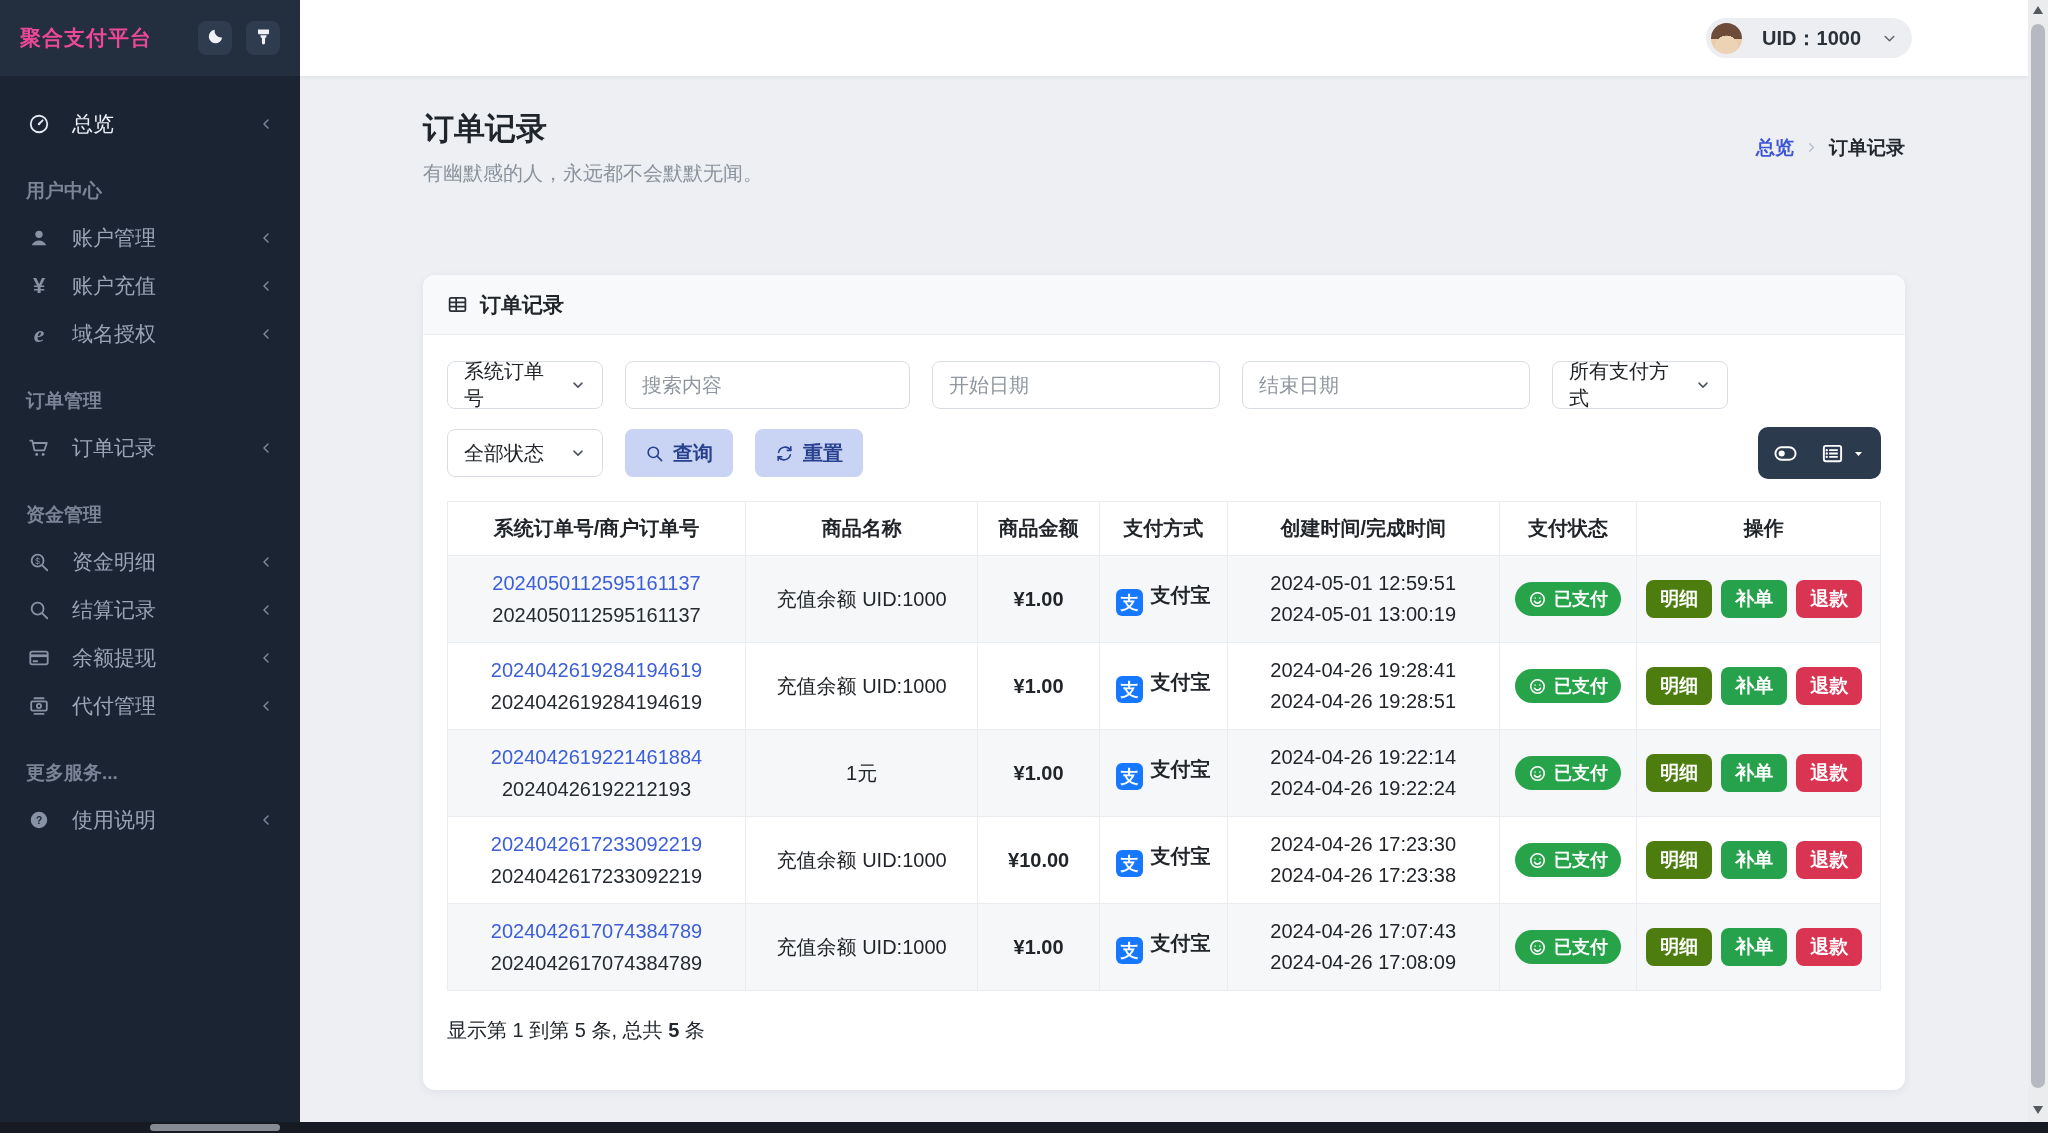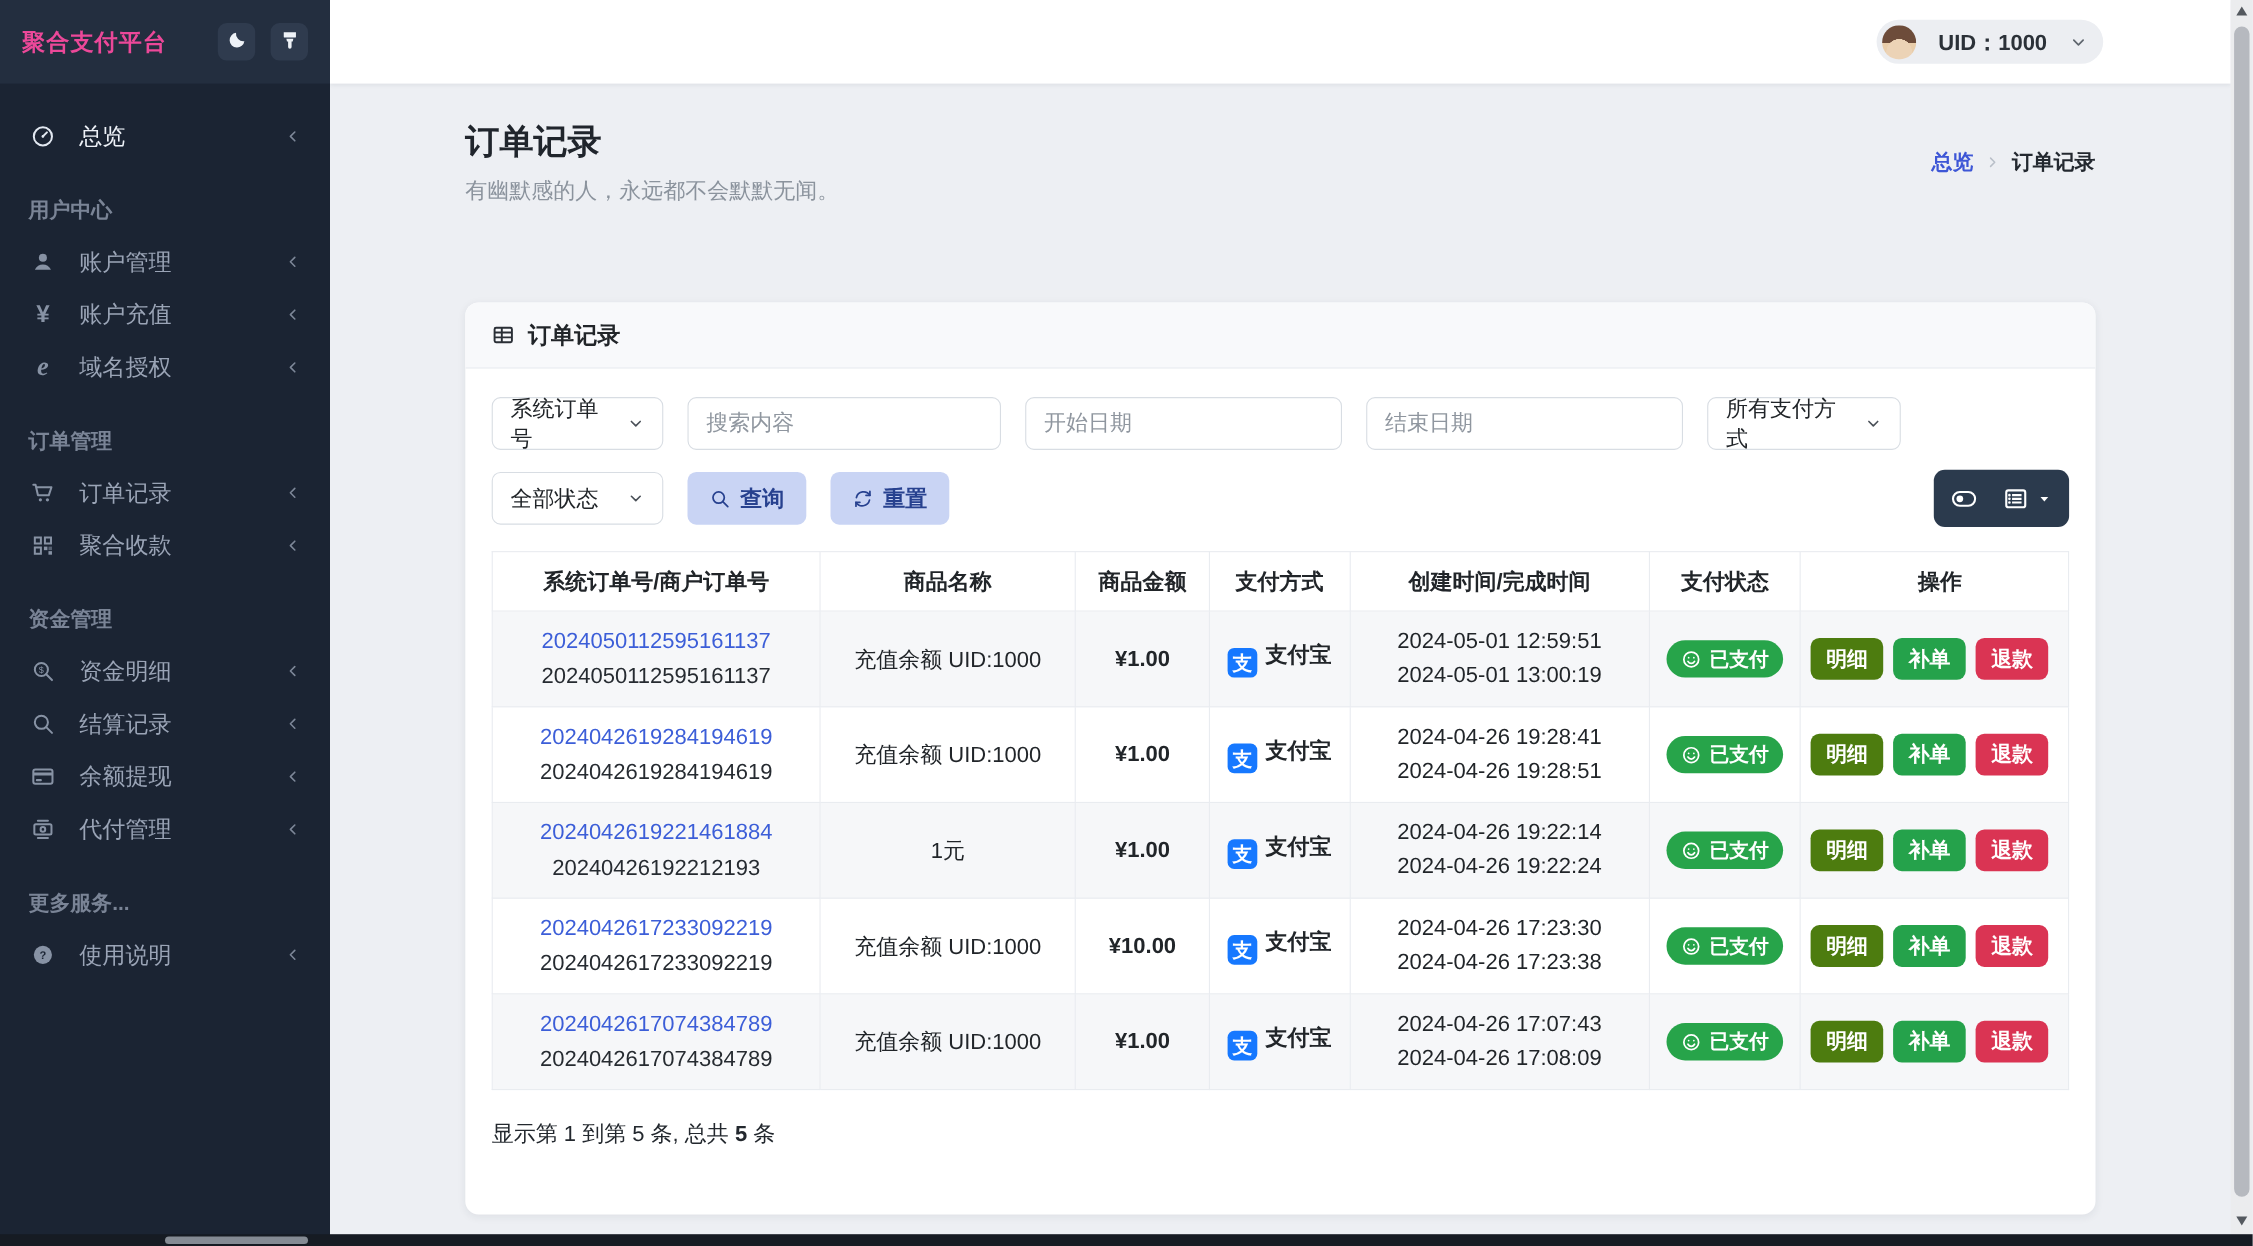--- a/index.html
+++ b/index.html
@@ -48,21 +48,21 @@
   .bc-link{color:#3d56d6;cursor:pointer}
   .bc-sep{color:#b9bfc8;display:flex}
   .bc-sep svg{width:15px;height:15px}
   .bc-cur{color:#23282f}
 
   .card{margin-top:88px;background:#fff;border-radius:12px;box-shadow:0 2px 8px rgba(32,44,62,.07);overflow:hidden}
   .card-head{height:60px;background:#f8f9fb;border-bottom:1px solid #e9ecf0;display:flex;
              align-items:center;gap:12px;padding:0 24px;font-size:21px;font-weight:bold;color:#212529}
   .card-head .ch-ico{display:flex;color:#2a2f36}
   .card-head svg{width:21px;height:21px}
-  .card-body{padding:26px 24px 60px}
+  .card-body{padding:26px 24px 46px}
 
   .filter-row{display:flex;gap:22px;margin-bottom:18px;align-items:center}
   .filter-row.second{margin-bottom:22px}
   .control{height:48px;border:1px solid #d8dde3;border-radius:8px;background:#fff;font-size:20px;
            display:flex;align-items:center;padding:0 16px;color:#212529}
   .select{justify-content:space-between;cursor:pointer;gap:12px}
   .sel-caret{color:#4a5058;display:flex}
   .sel-caret svg{width:16px;height:16px}
   input.control{outline:none}
   input.control::placeholder{color:#8f969f}
@@ -202,36 +202,20 @@
           </svg>
         </span>
     <span class="nav-label">订单记录</span>
     <span class="nav-chevron" hidden="">
           <svg viewBox="0 0 24 24" fill="none" stroke="currentColor" stroke-width="2.2" stroke-linecap="round" stroke-linejoin="round">
             <path d="M15 6l-6 6 6 6"></path>
           </svg>
         </span>
   </div>
 
-  <div class="nav-item">
-    <span class="nav-ico">
-          <svg viewBox="0 0 24 24" fill="currentColor">
-            <path d="M3 3h8v8H3zm2 2v4h4V5zM13 3h8v8h-8zm2 2v4h4V5zM3 13h8v8H3zm2 2v4h4v-4z"></path>
-            <rect x="13" y="13" width="3.5" height="3.5"></rect>
-            <rect x="17.5" y="17.5" width="3.5" height="3.5"></rect>
-            <rect x="17.5" y="13" width="3.5" height="3.5" opacity=".55"></rect>
-          </svg>
-        </span>
-    <span class="nav-label">聚合收款</span>
-    <span class="nav-chevron" hidden="">
-          <svg viewBox="0 0 24 24" fill="none" stroke="currentColor" stroke-width="2.2" stroke-linecap="round" stroke-linejoin="round">
-            <path d="M15 6l-6 6 6 6"></path>
-          </svg>
-        </span>
-  </div>
 
   <div class="nav-section">资金管理</div>
 
   <div class="nav-item">
     <span class="nav-ico">
           <svg viewBox="0 0 24 24" fill="none" stroke="currentColor" stroke-width="2" stroke-linecap="round">
             <circle cx="10.5" cy="10.5" r="6.5"></circle>
             <path d="M15.3 15.3L21 21"></path>
             <text x="10.5" y="13.8" text-anchor="middle" font-size="9" fill="currentColor" stroke="none">$</text>
           </svg>

